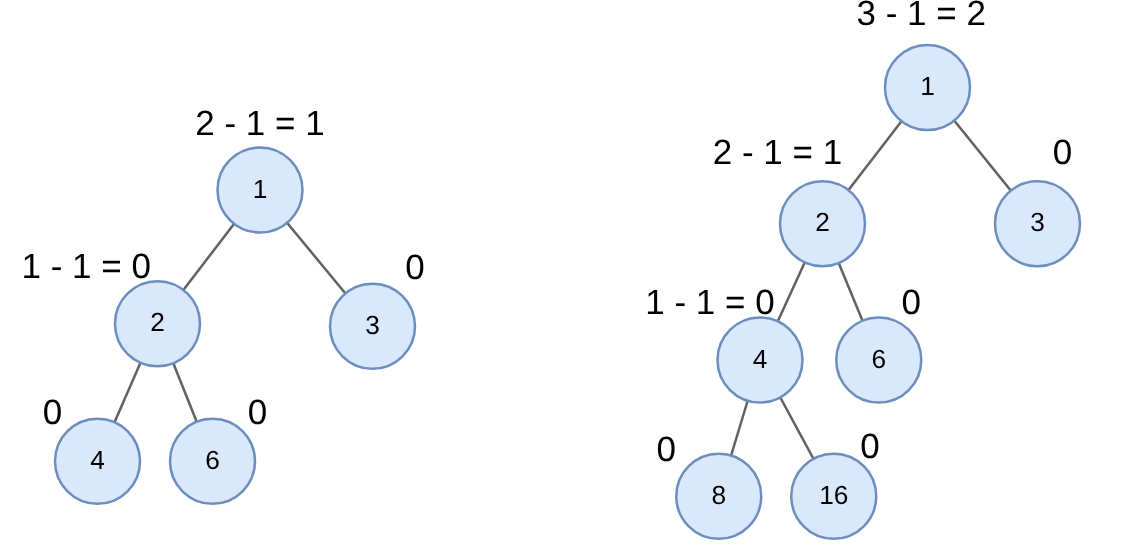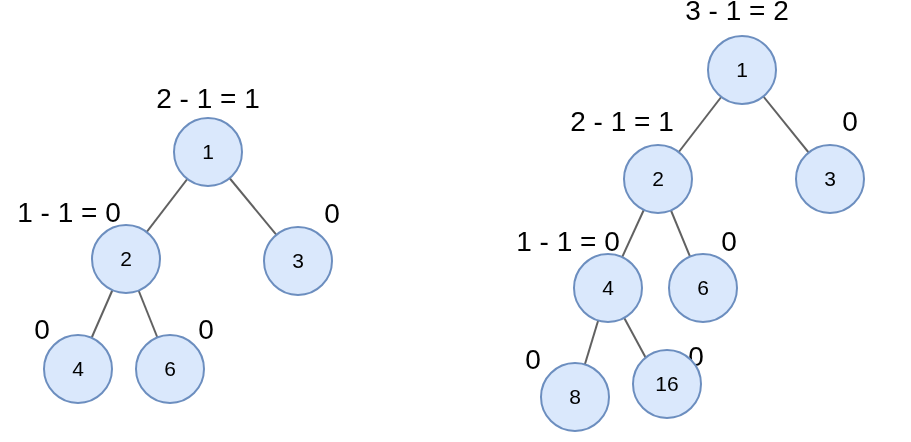--- a/index.html
+++ b/index.html
@@ -93,16 +93,16 @@
     <div class="balance-label" style="left:729px; top:242px">0</div>
     <div class="balance-label" style="left:533px; top:360px">0</div>
     <div class="balance-label" style="left:696px; top:357px">0</div>
 
     <div class="node" style="left:742px; top:70px">1</div>
     <div class="node" style="left:658px; top:179px">2</div>
     <div class="node" style="left:830px; top:179px">3</div>
     <div class="node" style="left:608px; top:288px">4</div>
     <div class="node" style="left:703px; top:288px">6</div>
     <div class="node" style="left:575px; top:397px">8</div>
-    <div class="node" style="left:667px; top:384px">16</div>
+    <div class="node" style="left:667px; top:397px">16</div>
   </div>
 
 </div>
 
 </body></html>

